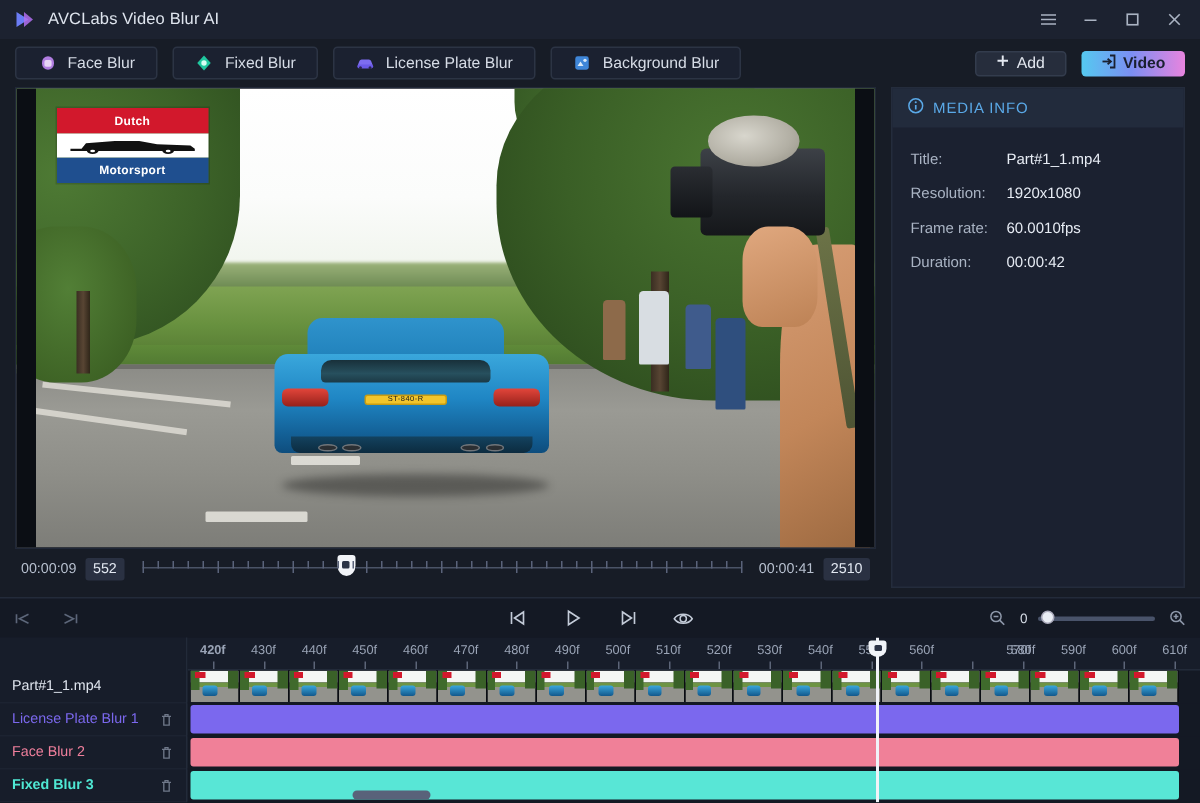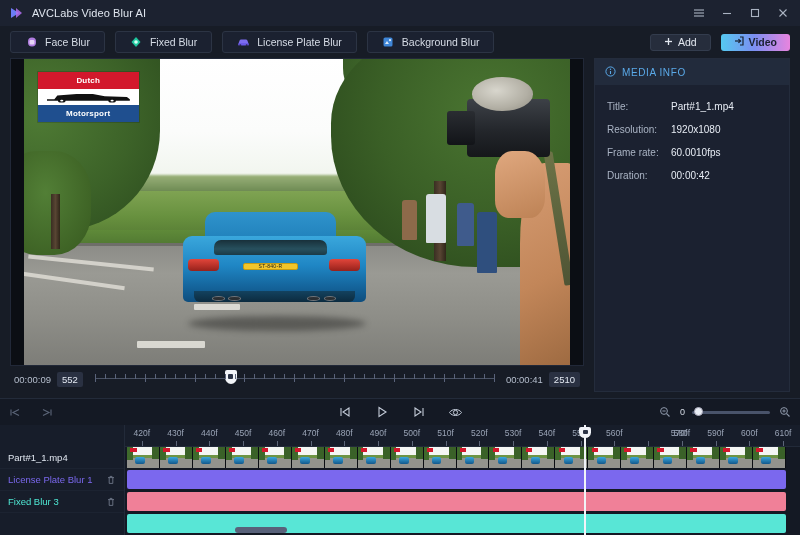--- a/index.html
+++ b/index.html
@@ -667,36 +667,46 @@
           <span class="nm">License Plate Blur 1</span>
           <span class="trash">
             <svg width="10" height="10" viewBox="0 0 10 10">
                 <g stroke="#6f7889" stroke-width=".9" fill="none">
               <path d="M2 2.6 H8 M3.2 2.6 V8.4 H6.8 V2.6 M4 2.6 V1.4 H6 V2.6"></path>
                 </g>
               </svg>
           </span>
         </div>
 
-
-        <div class="name-row" style="color:#4fe8d4;">
+        <div class="name-row" style="color:#ef7f9c;">
+          <span class="nm">Face Blur 2</span>
+          <span class="trash">
+            <svg width="10" height="10" viewBox="0 0 10 10">
+                <g stroke="#6f7889" stroke-width=".9" fill="none">
+              <path d="M2 2.6 H8 M3.2 2.6 V8.4 H6.8 V2.6 M4 2.6 V1.4 H6 V2.6"></path>
+                </g>
+              </svg>
+          </span>
+        </div>
+
+        <div class="name-row" style="color:#4fe8d4;font-weight:bold;">
           <span class="nm">Fixed Blur 3</span>
           <span class="trash">
             <svg width="10" height="10" viewBox="0 0 10 10">
                 <g stroke="#6f7889" stroke-width=".9" fill="none">
               <path d="M2 2.6 H8 M3.2 2.6 V8.4 H6.8 V2.6 M4 2.6 V1.4 H6 V2.6"></path>
                 </g>
               </svg>
           </span>
         </div>
       </div>
 
       <div class="tl-tracks">
         <div class="tl-ruler" id="tl-ruler">
-            <div class="rtick-label" style="left: 2.5%;">420f</div>
+            <div class="rtick-label" style="left: 2.5%; font-weight: bold;">420f</div>
             <div class="rtick" style="left: 2.5%;"></div>
             <div class="rtick-label" style="left: 7.5%;">430f</div>
             <div class="rtick" style="left: 7.5%;"></div>
             <div class="rtick-label" style="left: 12.5%;">440f</div>
             <div class="rtick" style="left: 12.5%;"></div>
             <div class="rtick-label" style="left: 17.5%;">450f</div>
             <div class="rtick" style="left: 17.5%;"></div>
             <div class="rtick-label" style="left: 22.5%;">460f</div>
             <div class="rtick" style="left: 22.5%;"></div>
             <div class="rtick-label" style="left: 27.5%;">470f</div>

